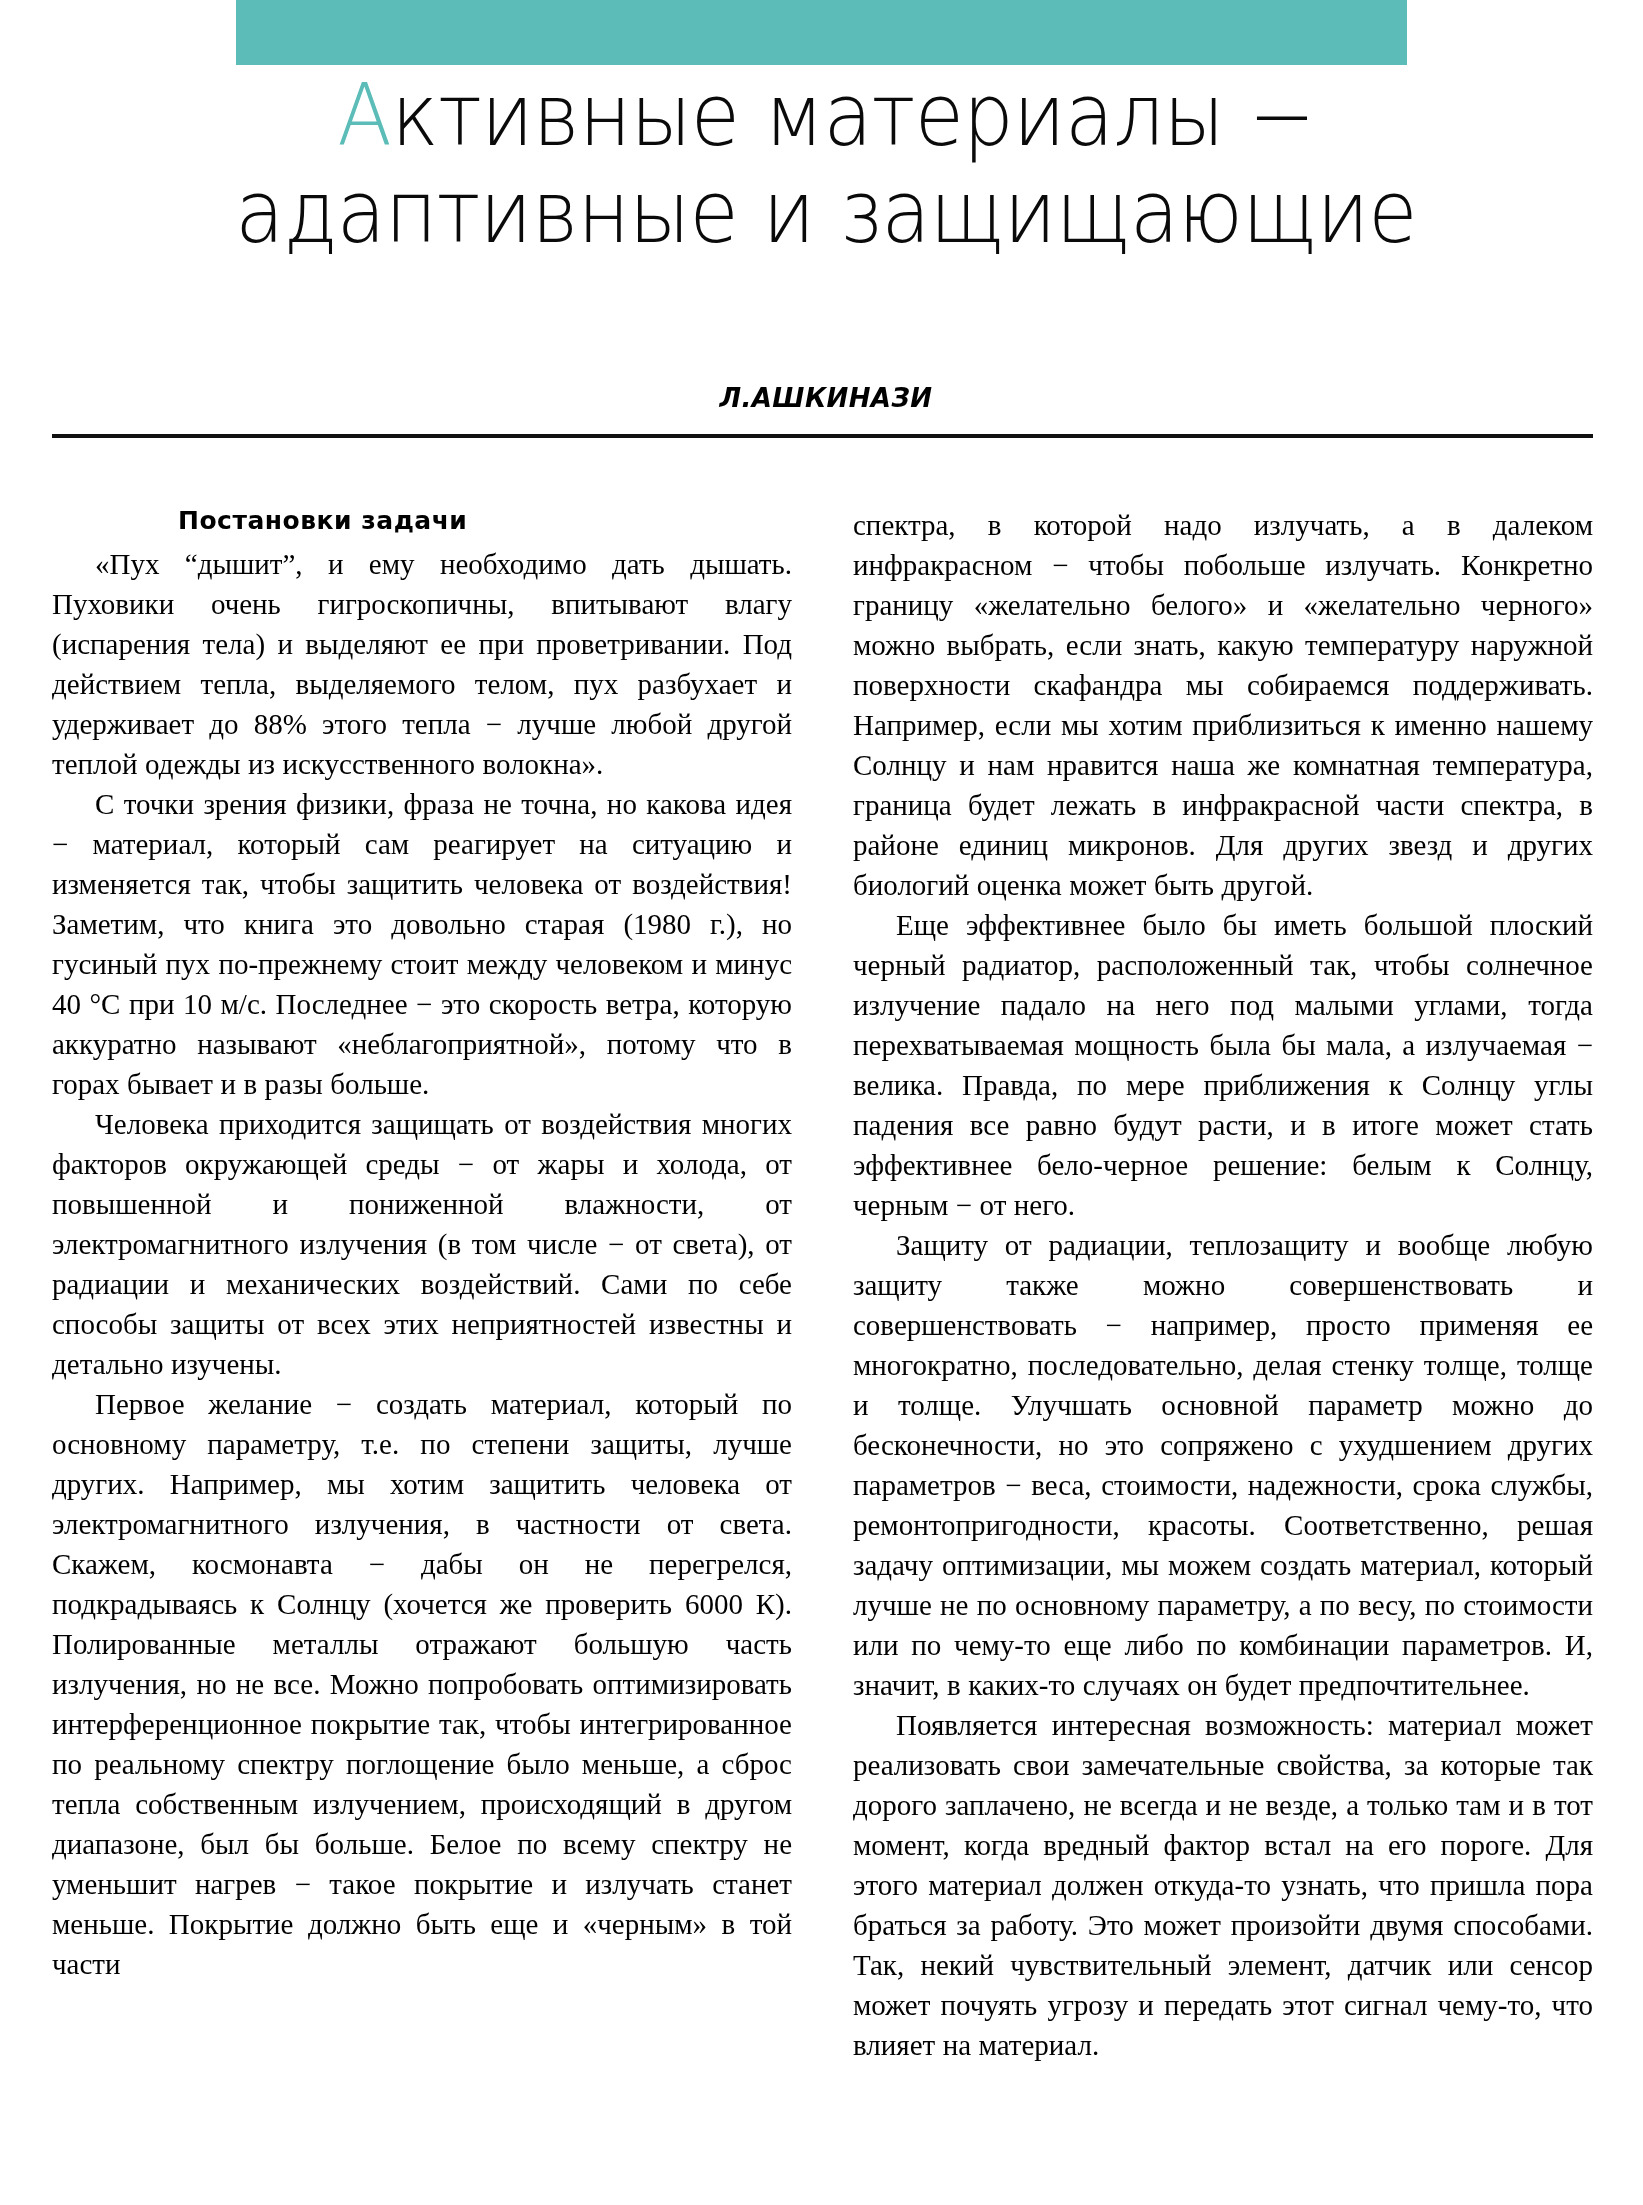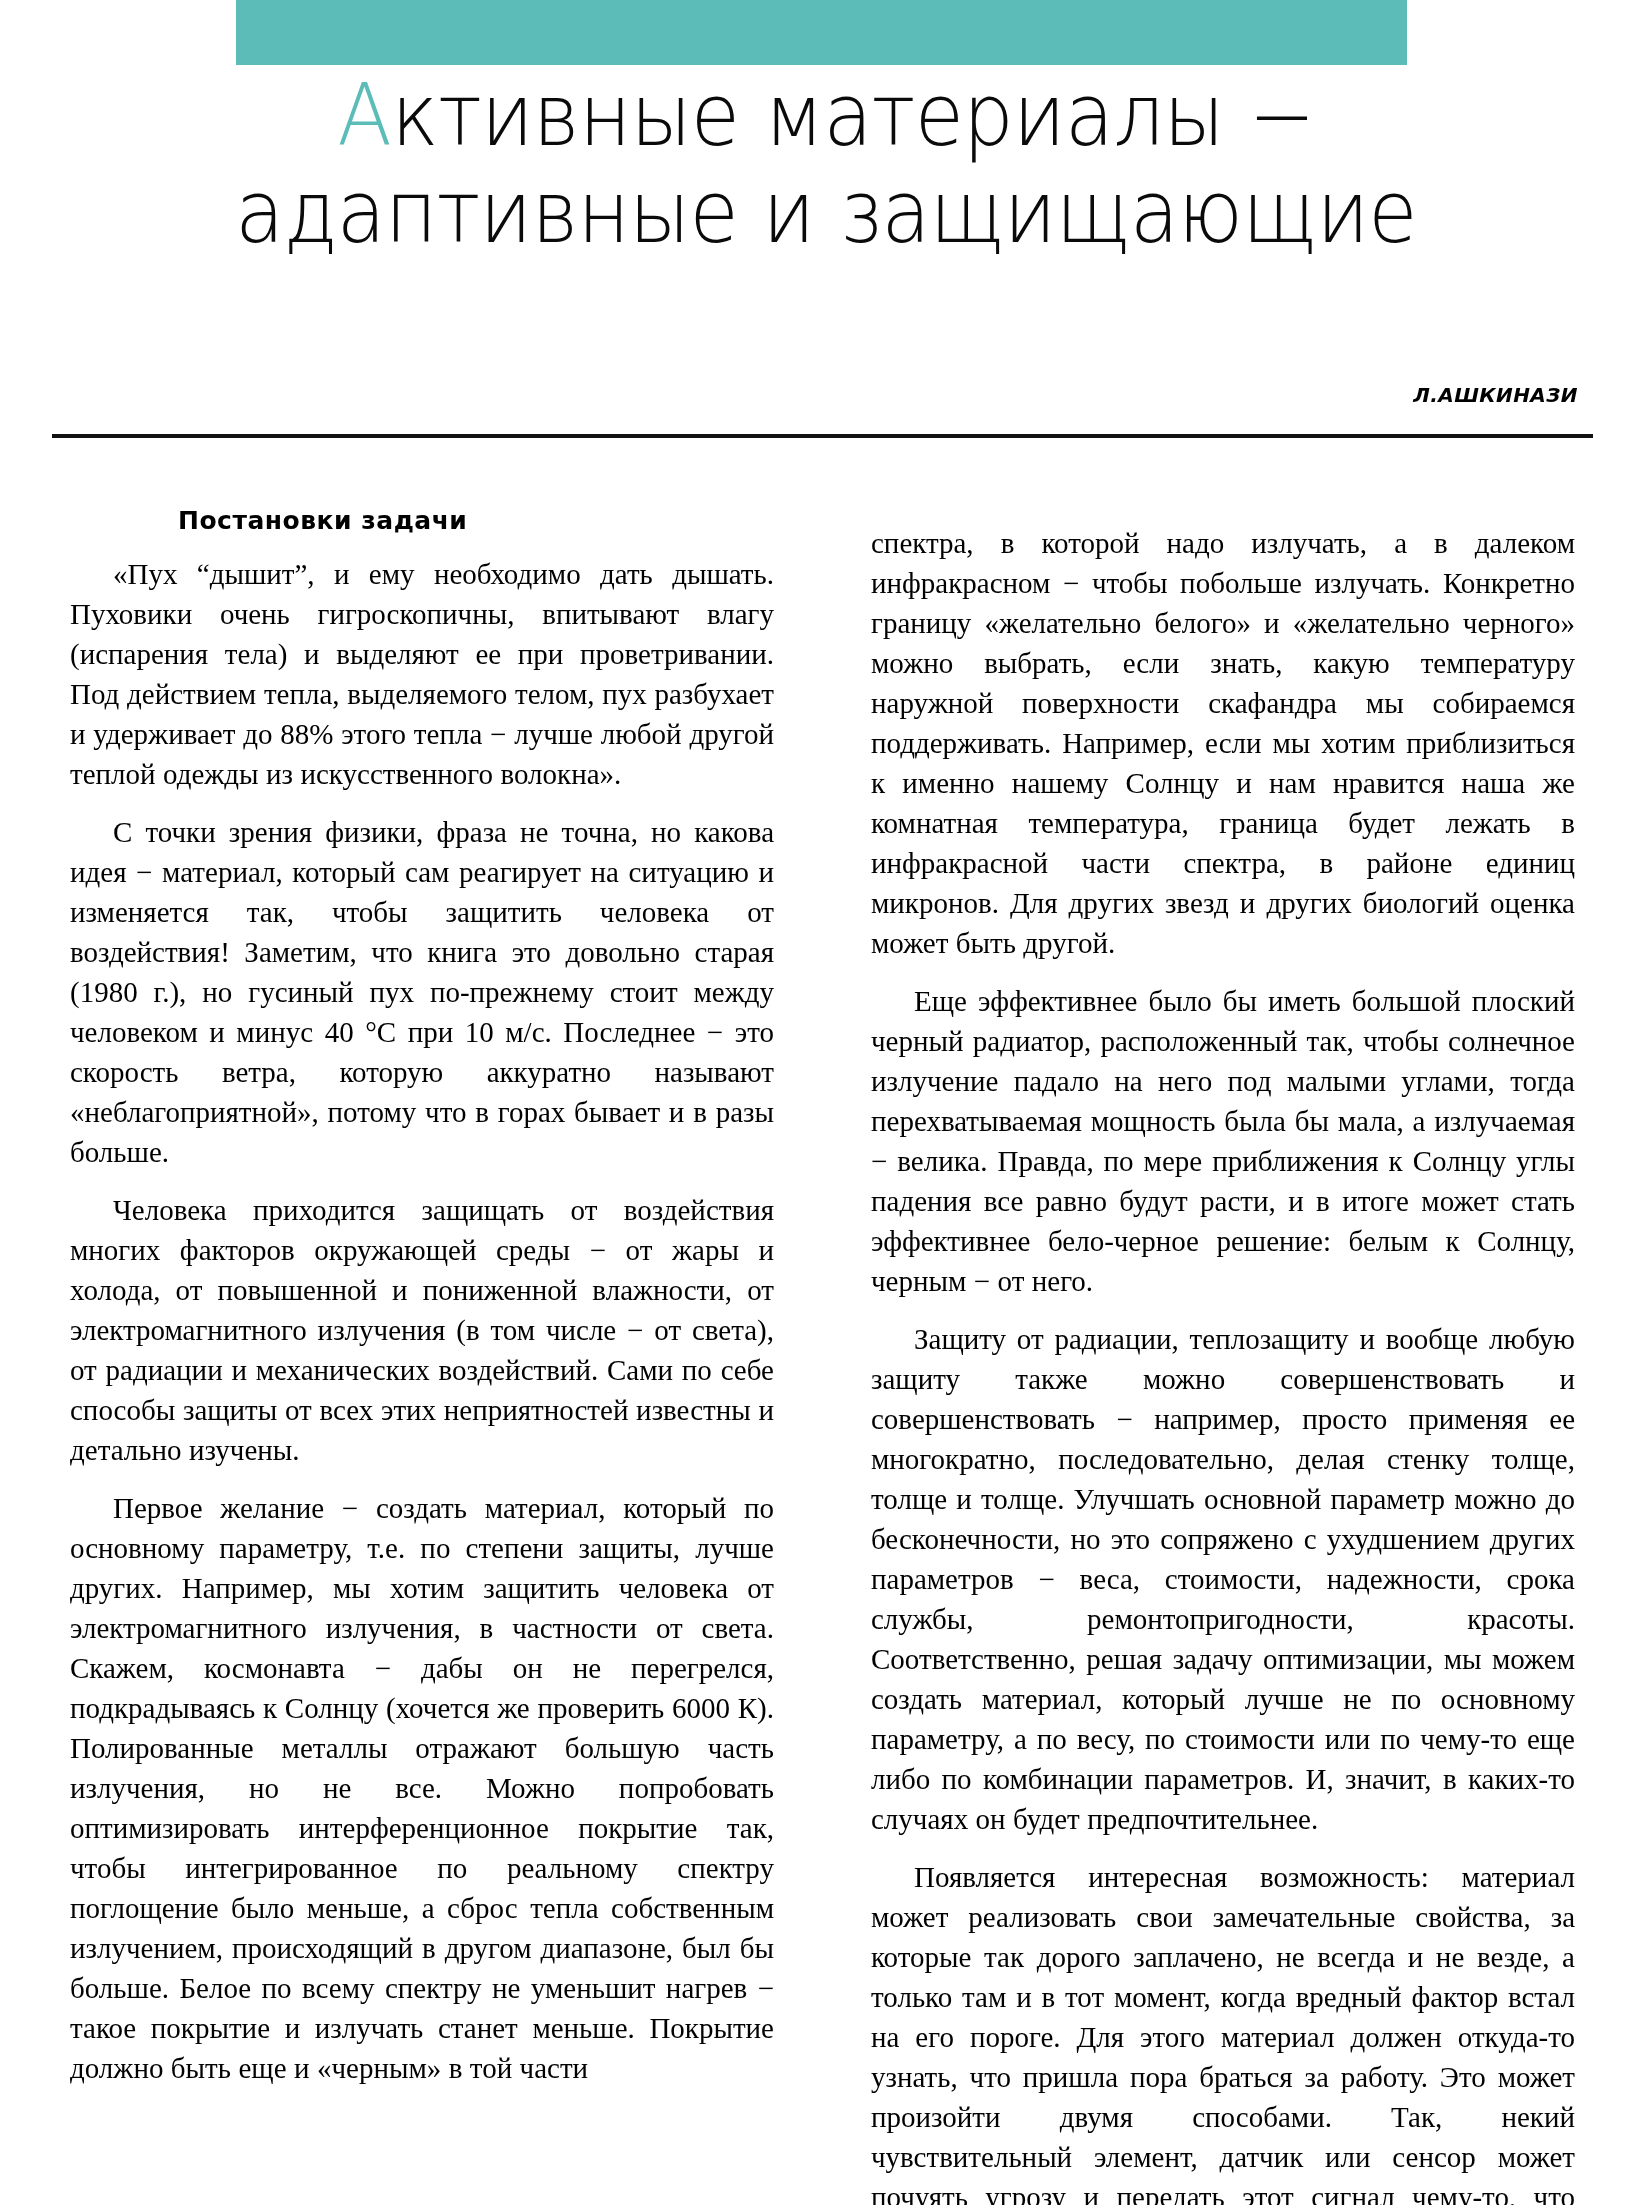--- a/index.html
+++ b/index.html
@@ -51,25 +51,25 @@
   }
   .dropcap-a {
     color: #5cbcb8;
   }
 
   .byline {
     position: absolute;
     left: 74px;
     top: 383px;
     width: 1504px;
-    text-align: right;
+    text-align: center;
     font-family: "DejaVu Sans", "Liberation Sans", sans-serif;
     font-style: italic;
     font-weight: bold;
-    font-size: 20px;
+    font-size: 26px;
     letter-spacing: 0.4px;
     color: #000;
   }
 
   .rule {
     position: absolute;
     left: 52px;
     top: 434px;
     width: 1541px;
     height: 4.1px;
@@ -95,21 +95,21 @@
     font-family: "DejaVu Sans", "Liberation Sans", sans-serif;
     font-weight: bold;
     font-size: 25px;
     line-height: 31px;
     letter-spacing: 0.5px;
     margin: 0 0 8.2px 0;
     padding-left: 126px;
   }
 
   p.body {
-    margin: 18px;
+    margin: 0;
     font-family: "Liberation Serif", "DejaVu Serif", serif;
     font-size: 29px;
     line-height: 40px;
     text-align: justify;
     text-indent: 43px;
     hyphens: manual;
     word-spacing: 0.2px;
   }
   p.body.cont {
     text-indent: 0;

